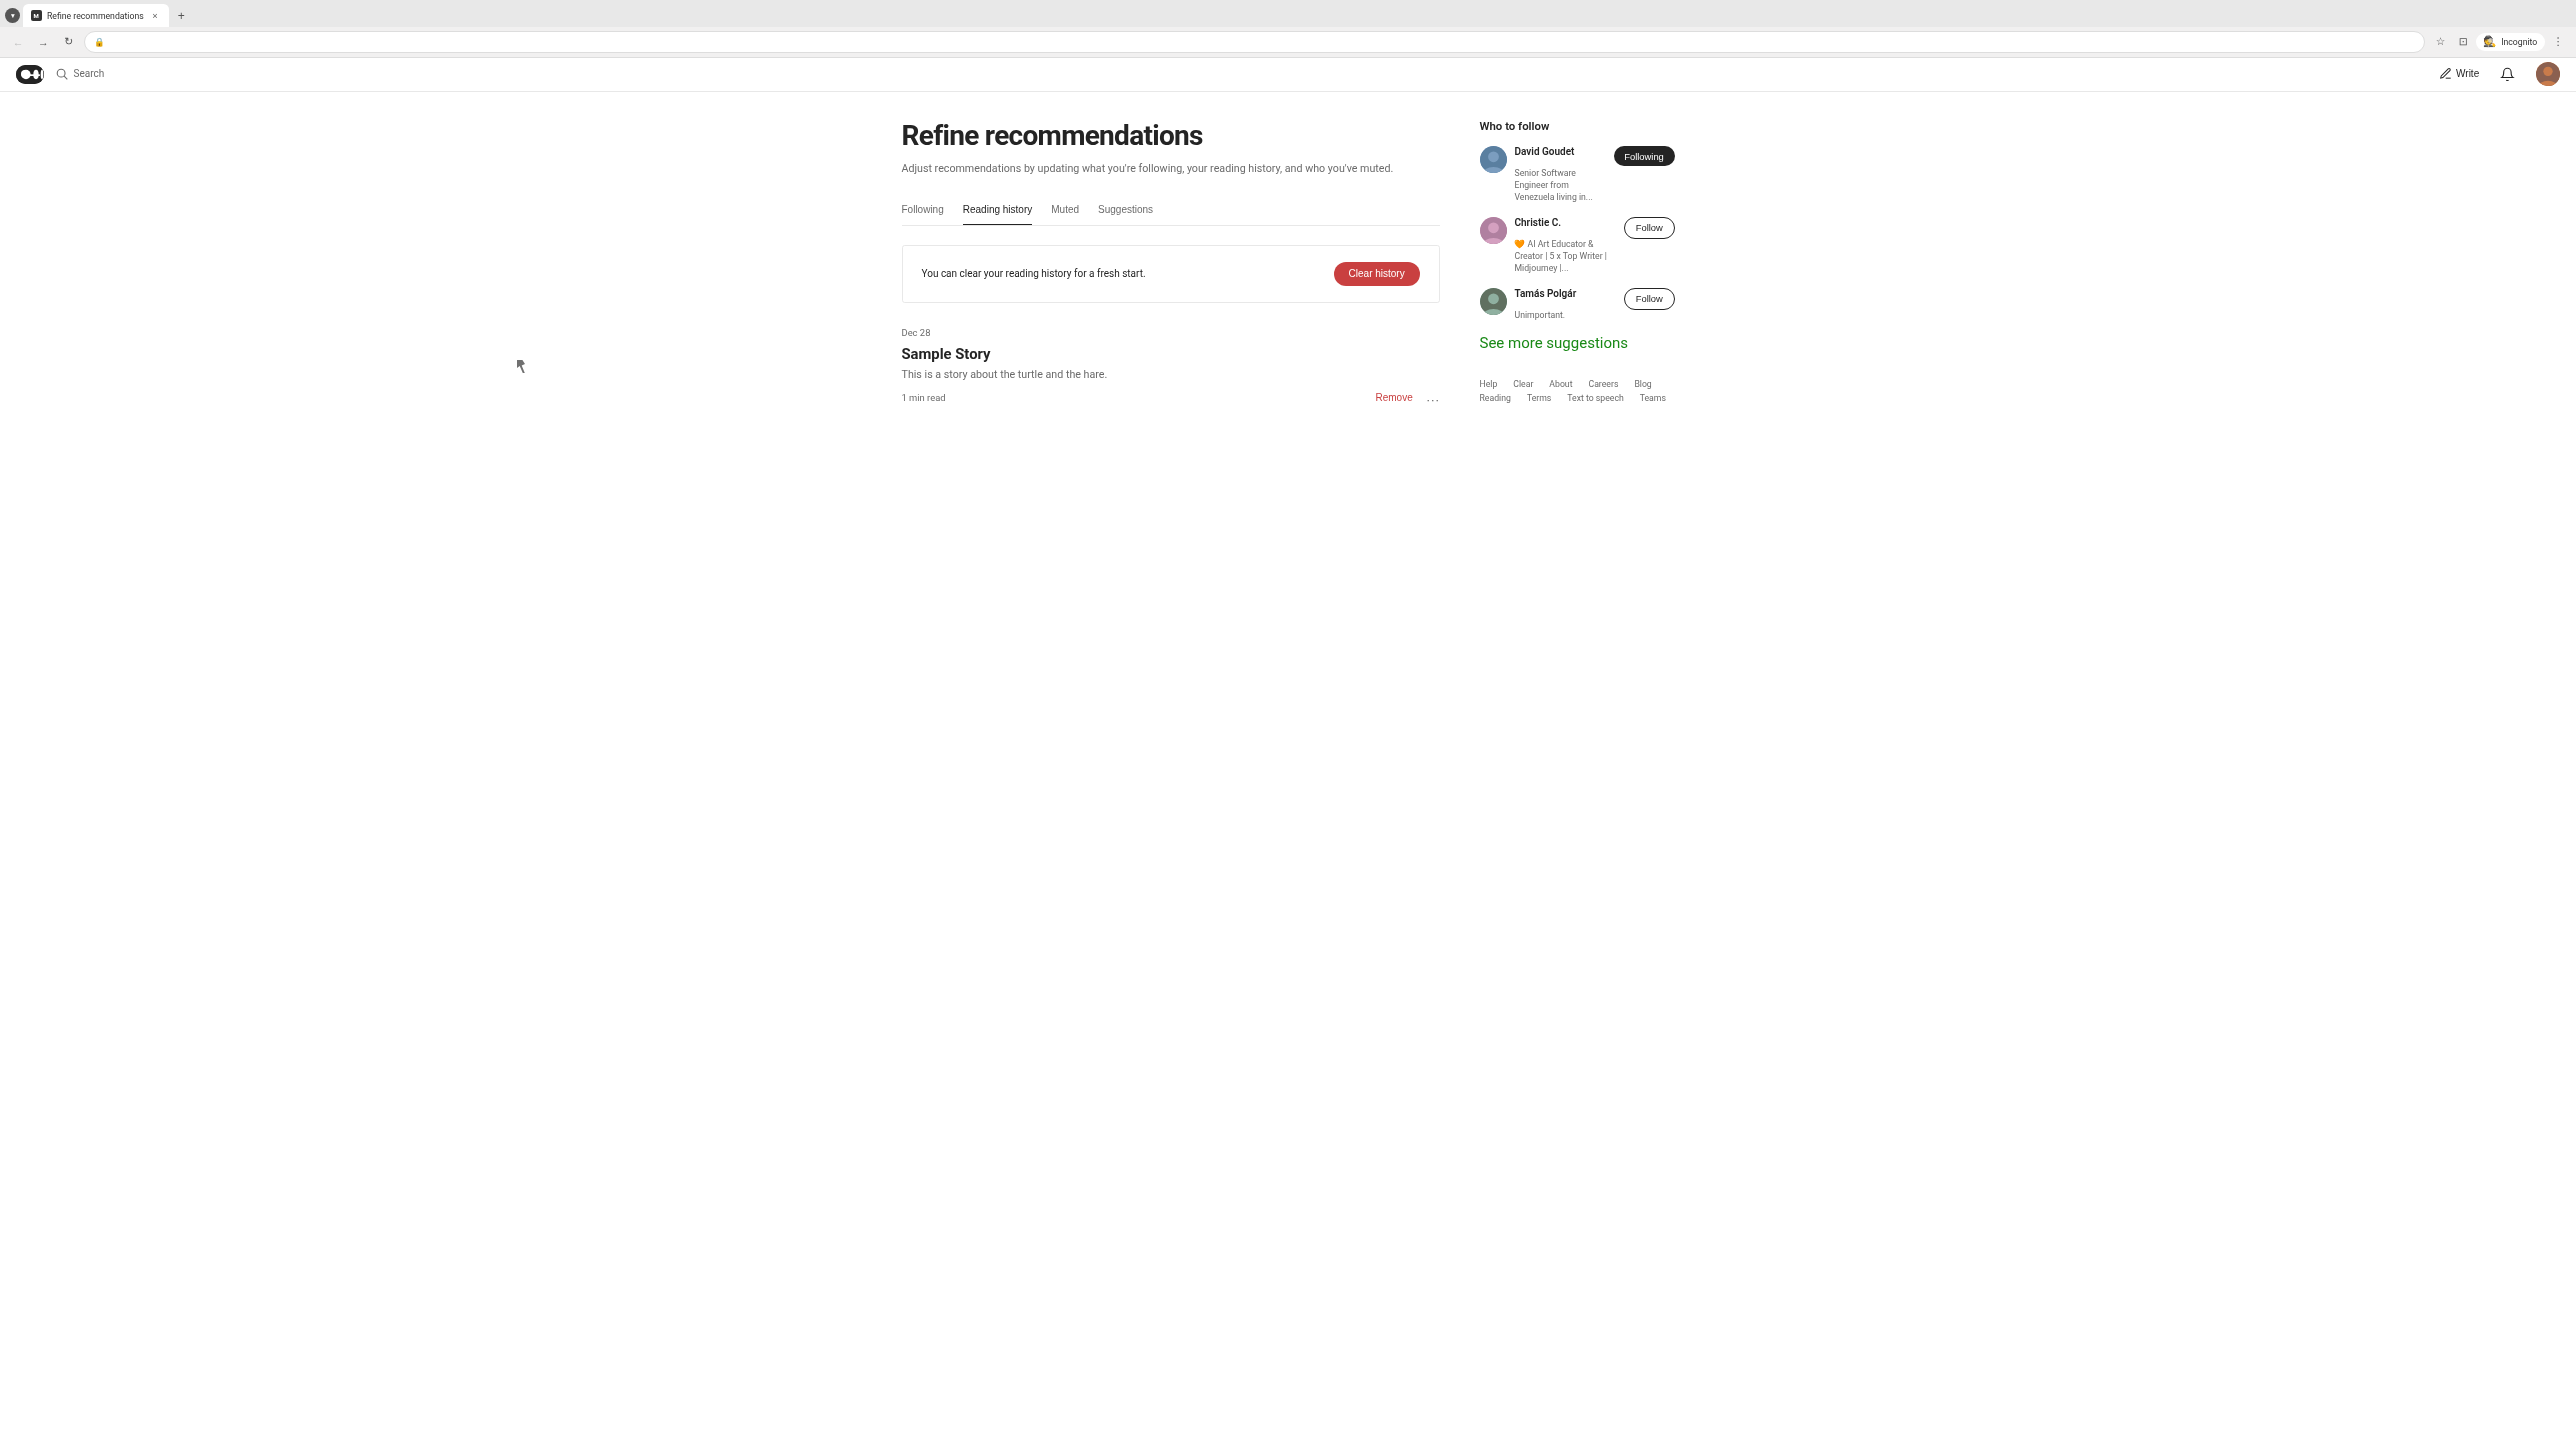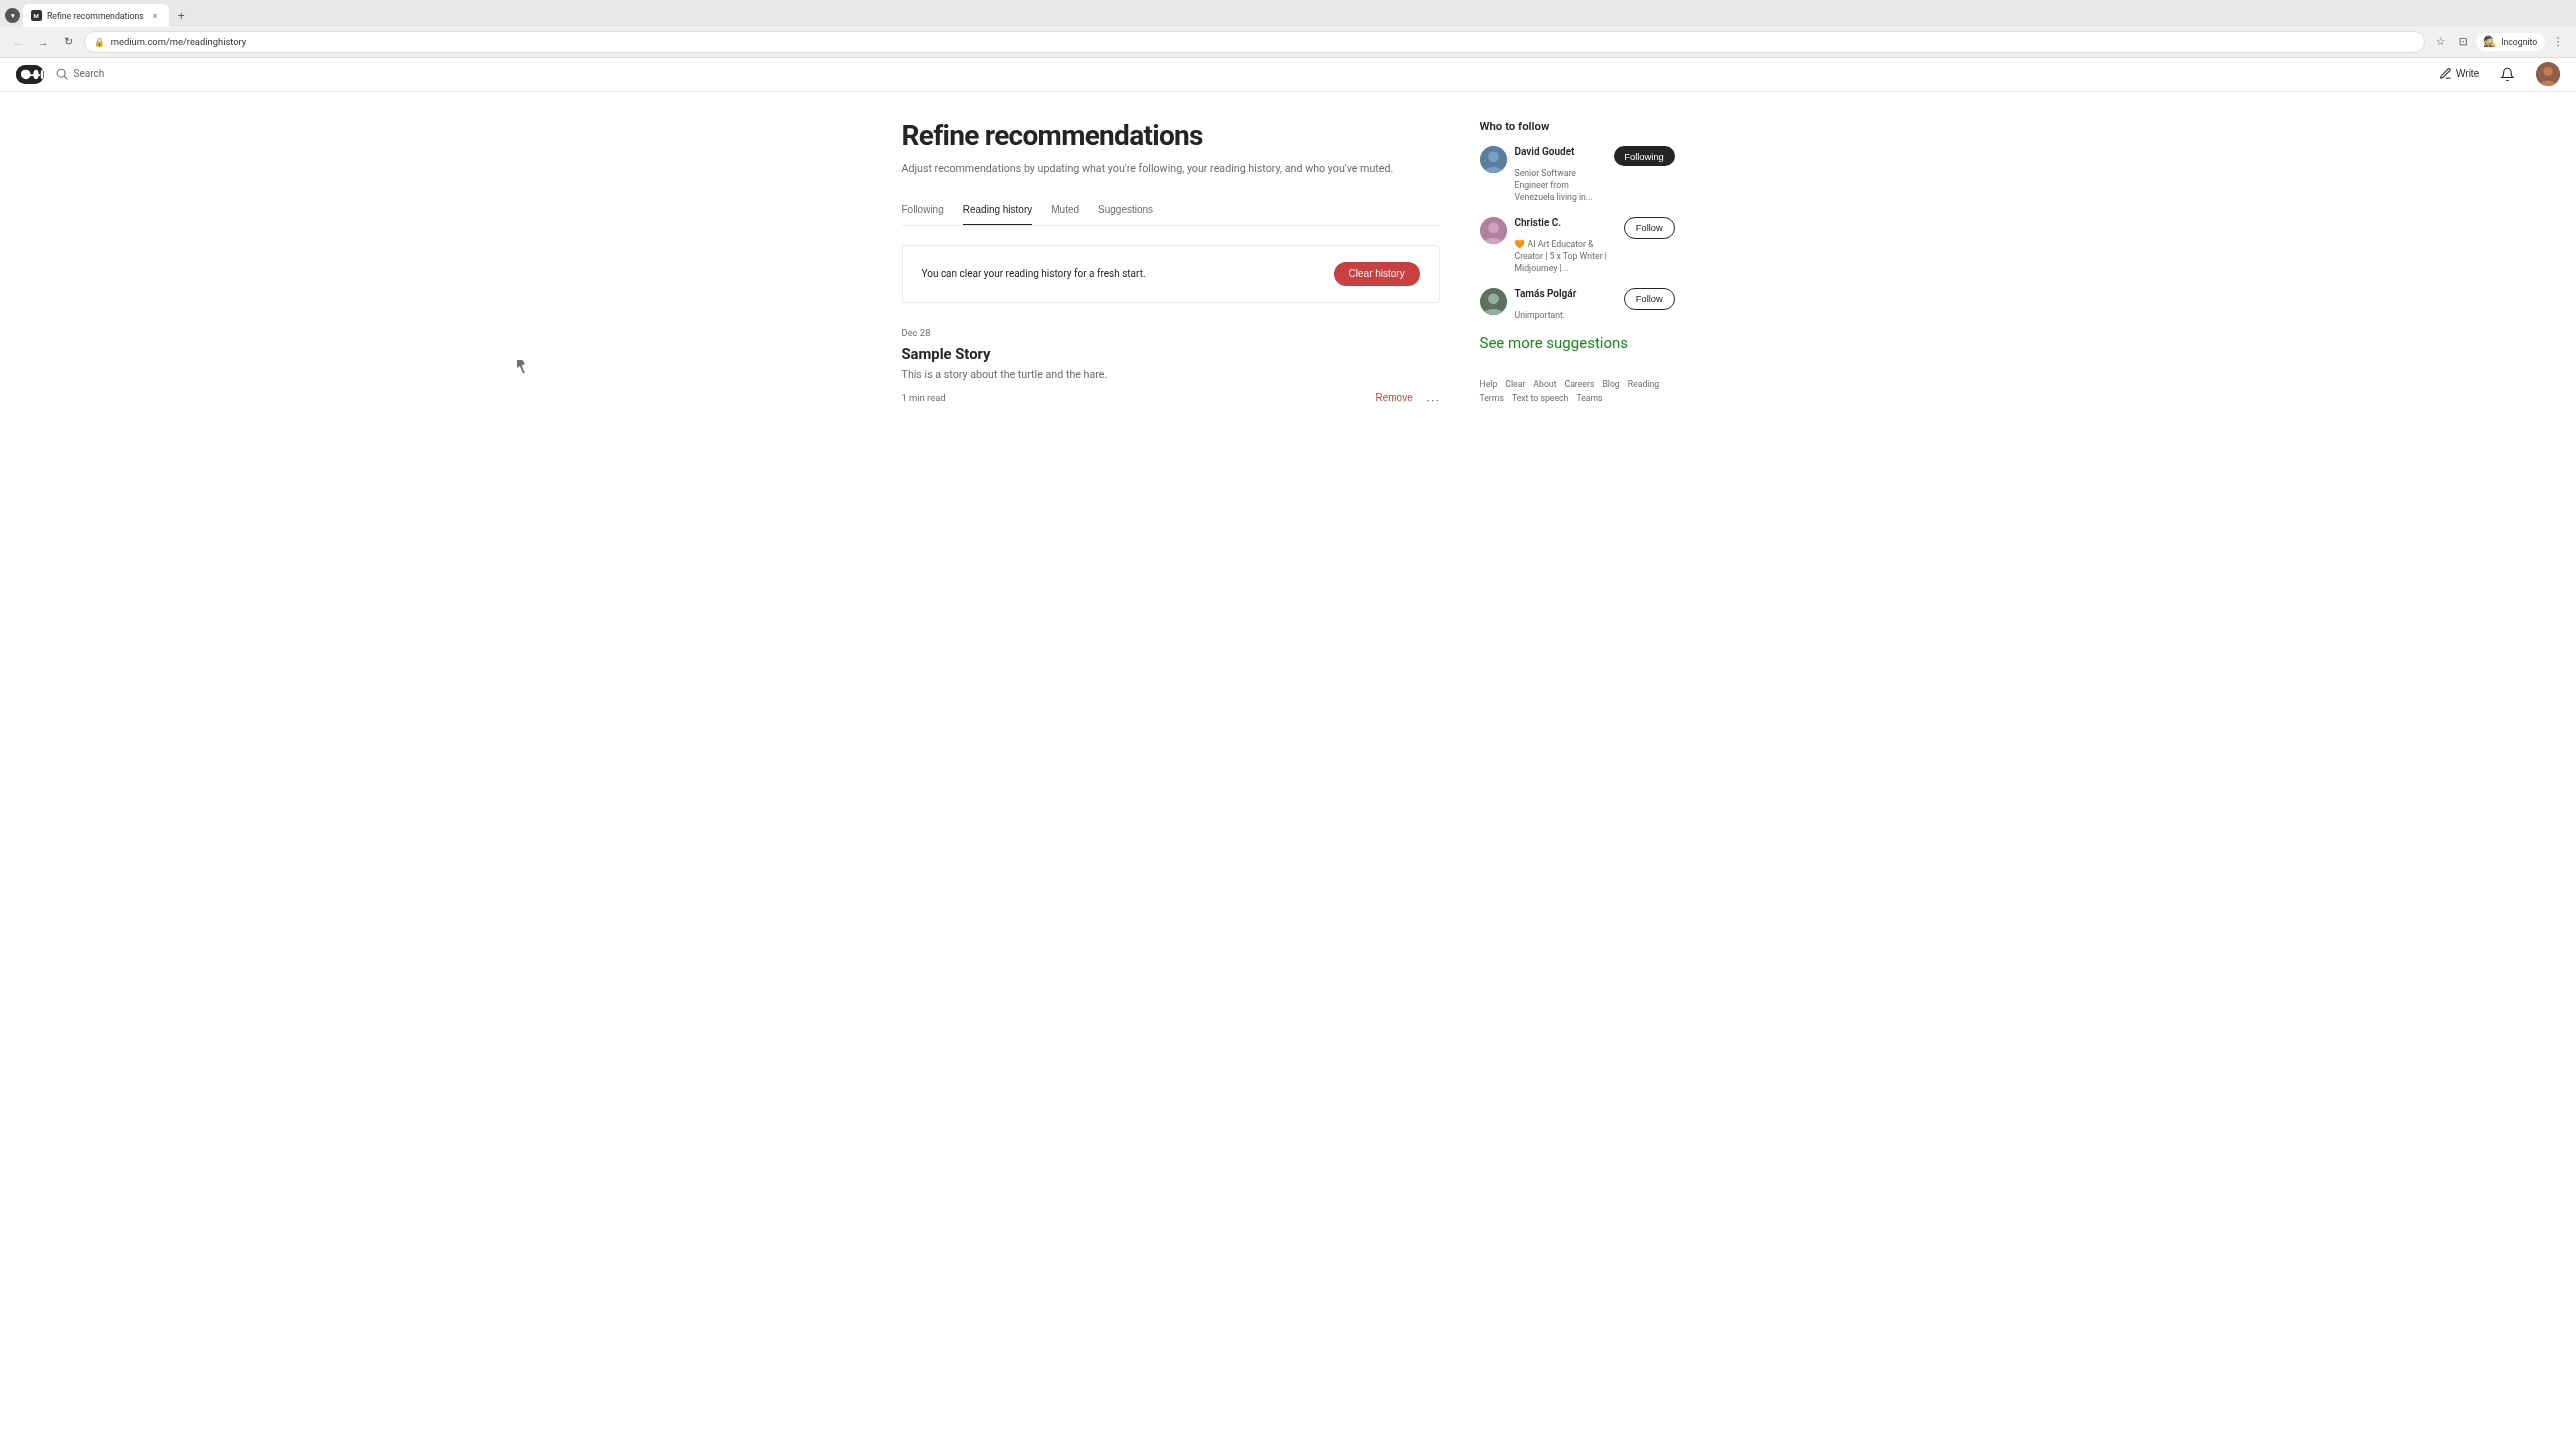--- a/index.html
+++ b/index.html
@@ -418,21 +418,21 @@
     }
 
     
     .sidebar-footer {
       margin-top: 27px;
     }
 
     .footer-links {
       display: flex;
       flex-wrap: wrap;
-      gap: 4px 8px;
+      gap: 4px 16px;
     }
 
     .footer-link {
       font-size: 8.7px;
       color: #6b6b6b;
       text-decoration: none;
       cursor: pointer;
     }
 
     
@@ -462,21 +462,20 @@
     <button class="new-tab-btn">+</button>
   </div>
 
   <div class="address-bar">
     <button class="nav-btn disabled">←</button>
     <button class="nav-btn">→</button>
     <button class="nav-btn">↻</button>
 
     <div class="url-bar">
       <span style="font-size:8.7px; color:#555;">🔒</span>
-      <span class="url-text">medium.com/me/readinghistory</span>
     </div>
 
     <div class="address-actions">
       <button class="addr-action-btn">☆</button>
       <button class="addr-action-btn">⊡</button>
       <div class="incognito-badge">
         <span style="font-size:10.7px;">🕵</span>
         <span>Incognito</span>
       </div>
       <button class="addr-action-btn">⋮</button>

